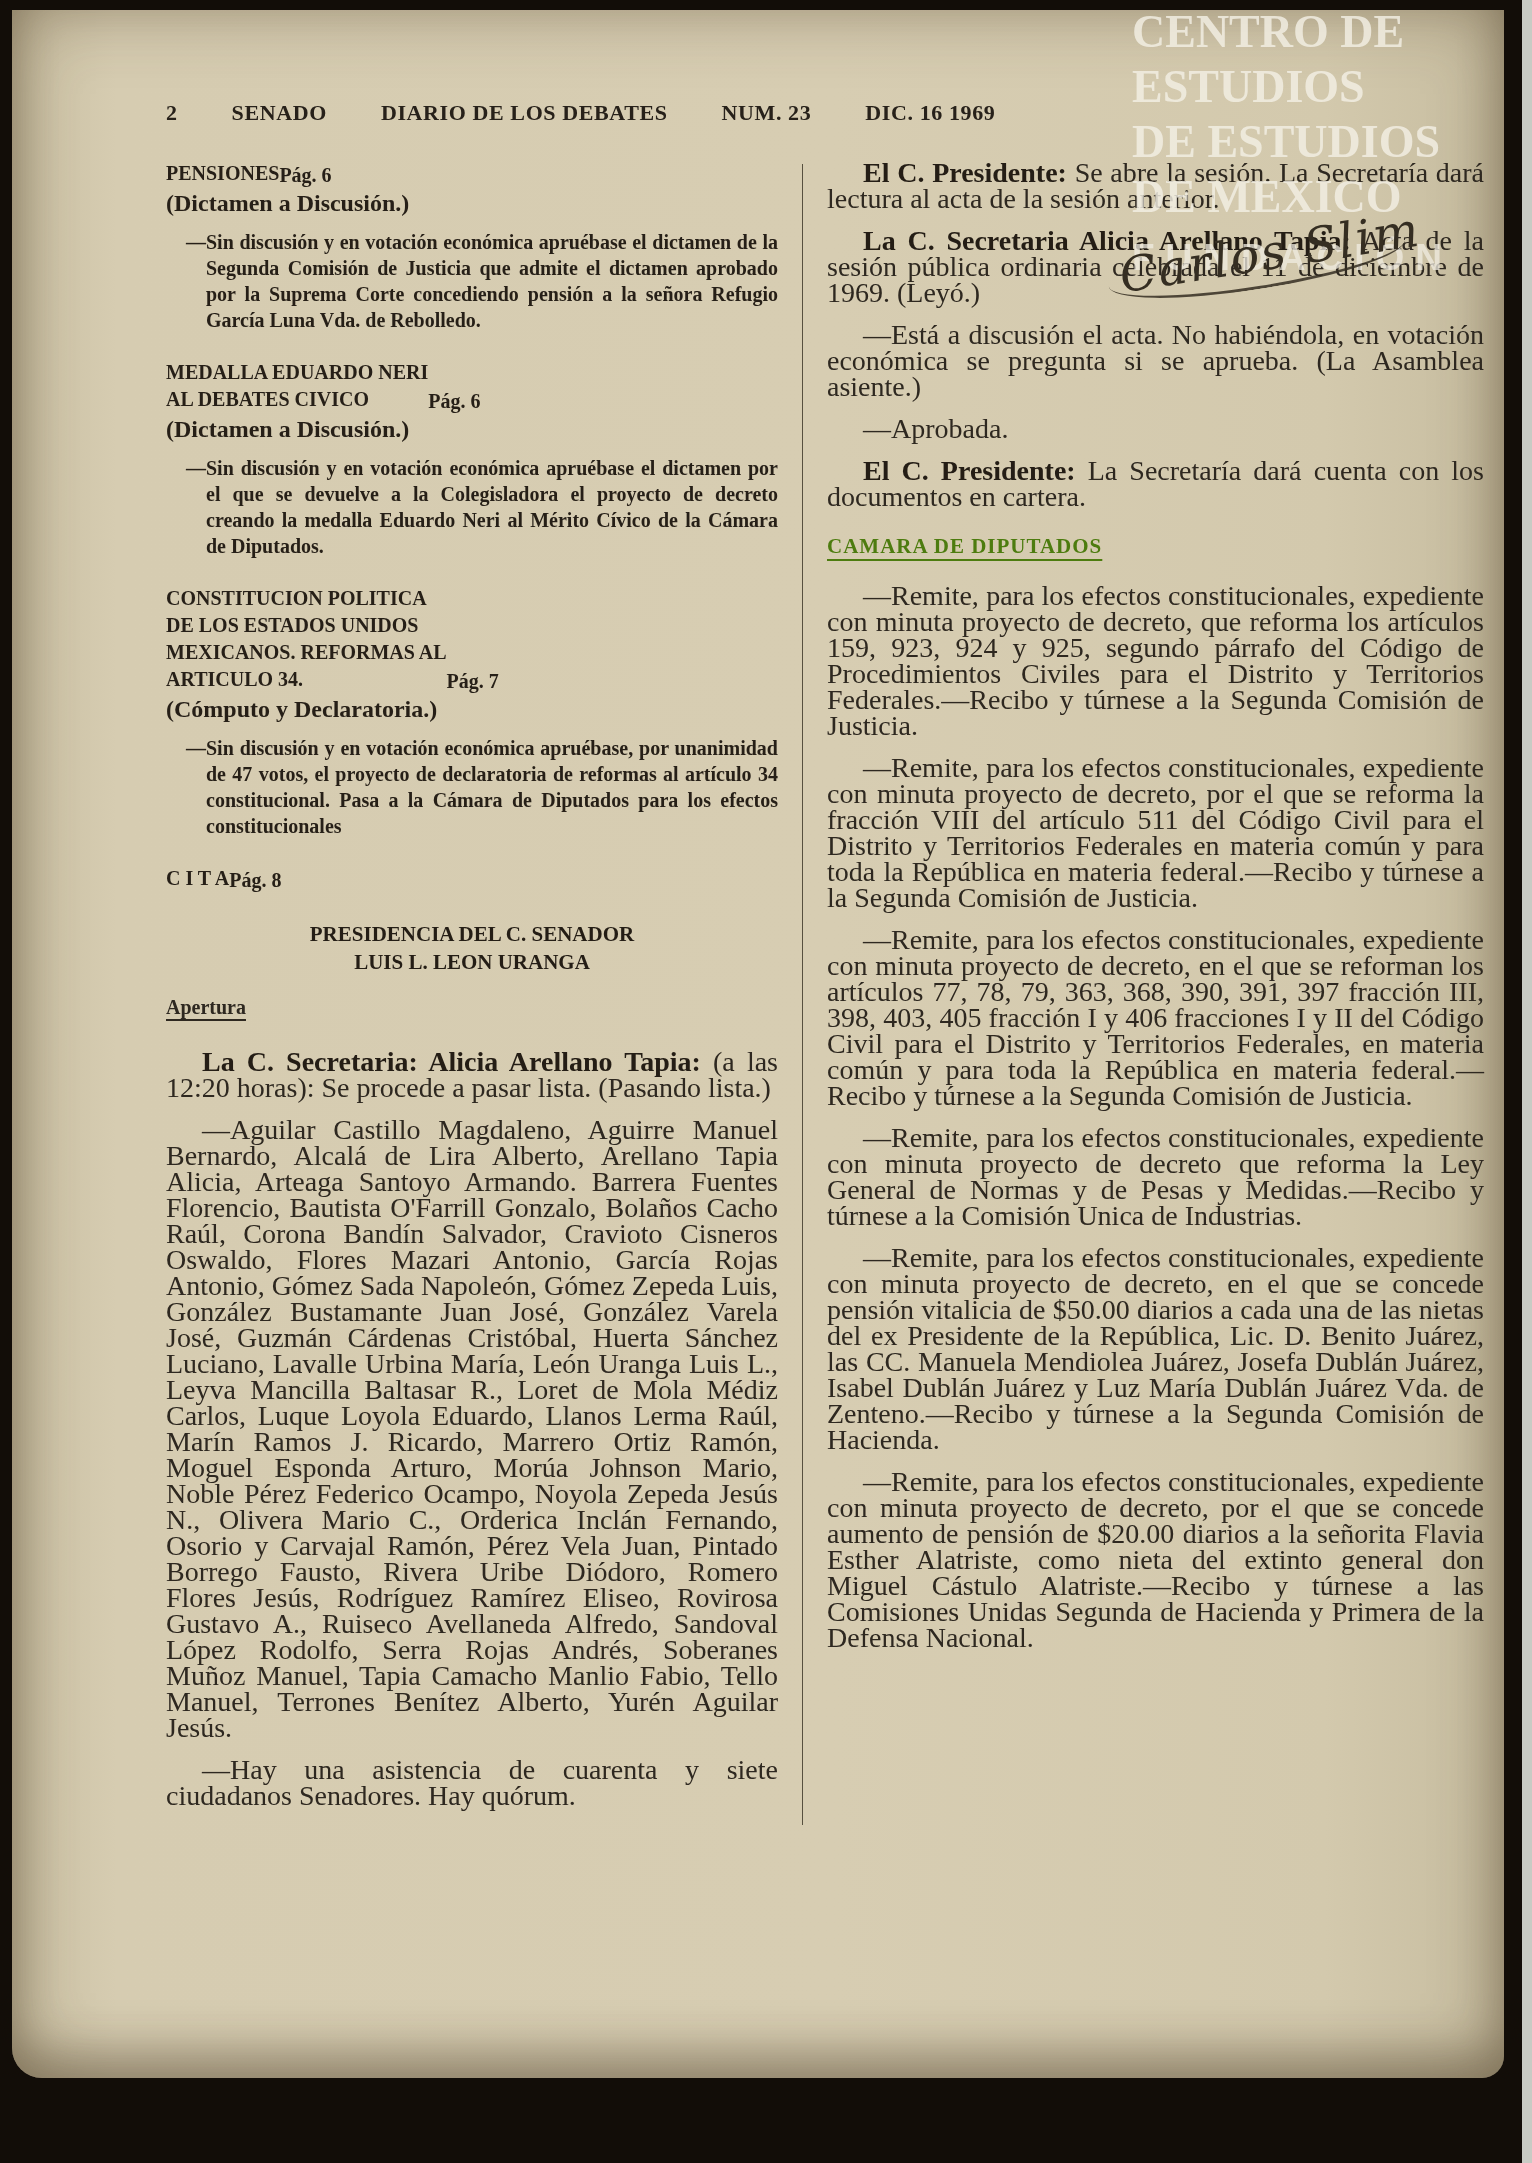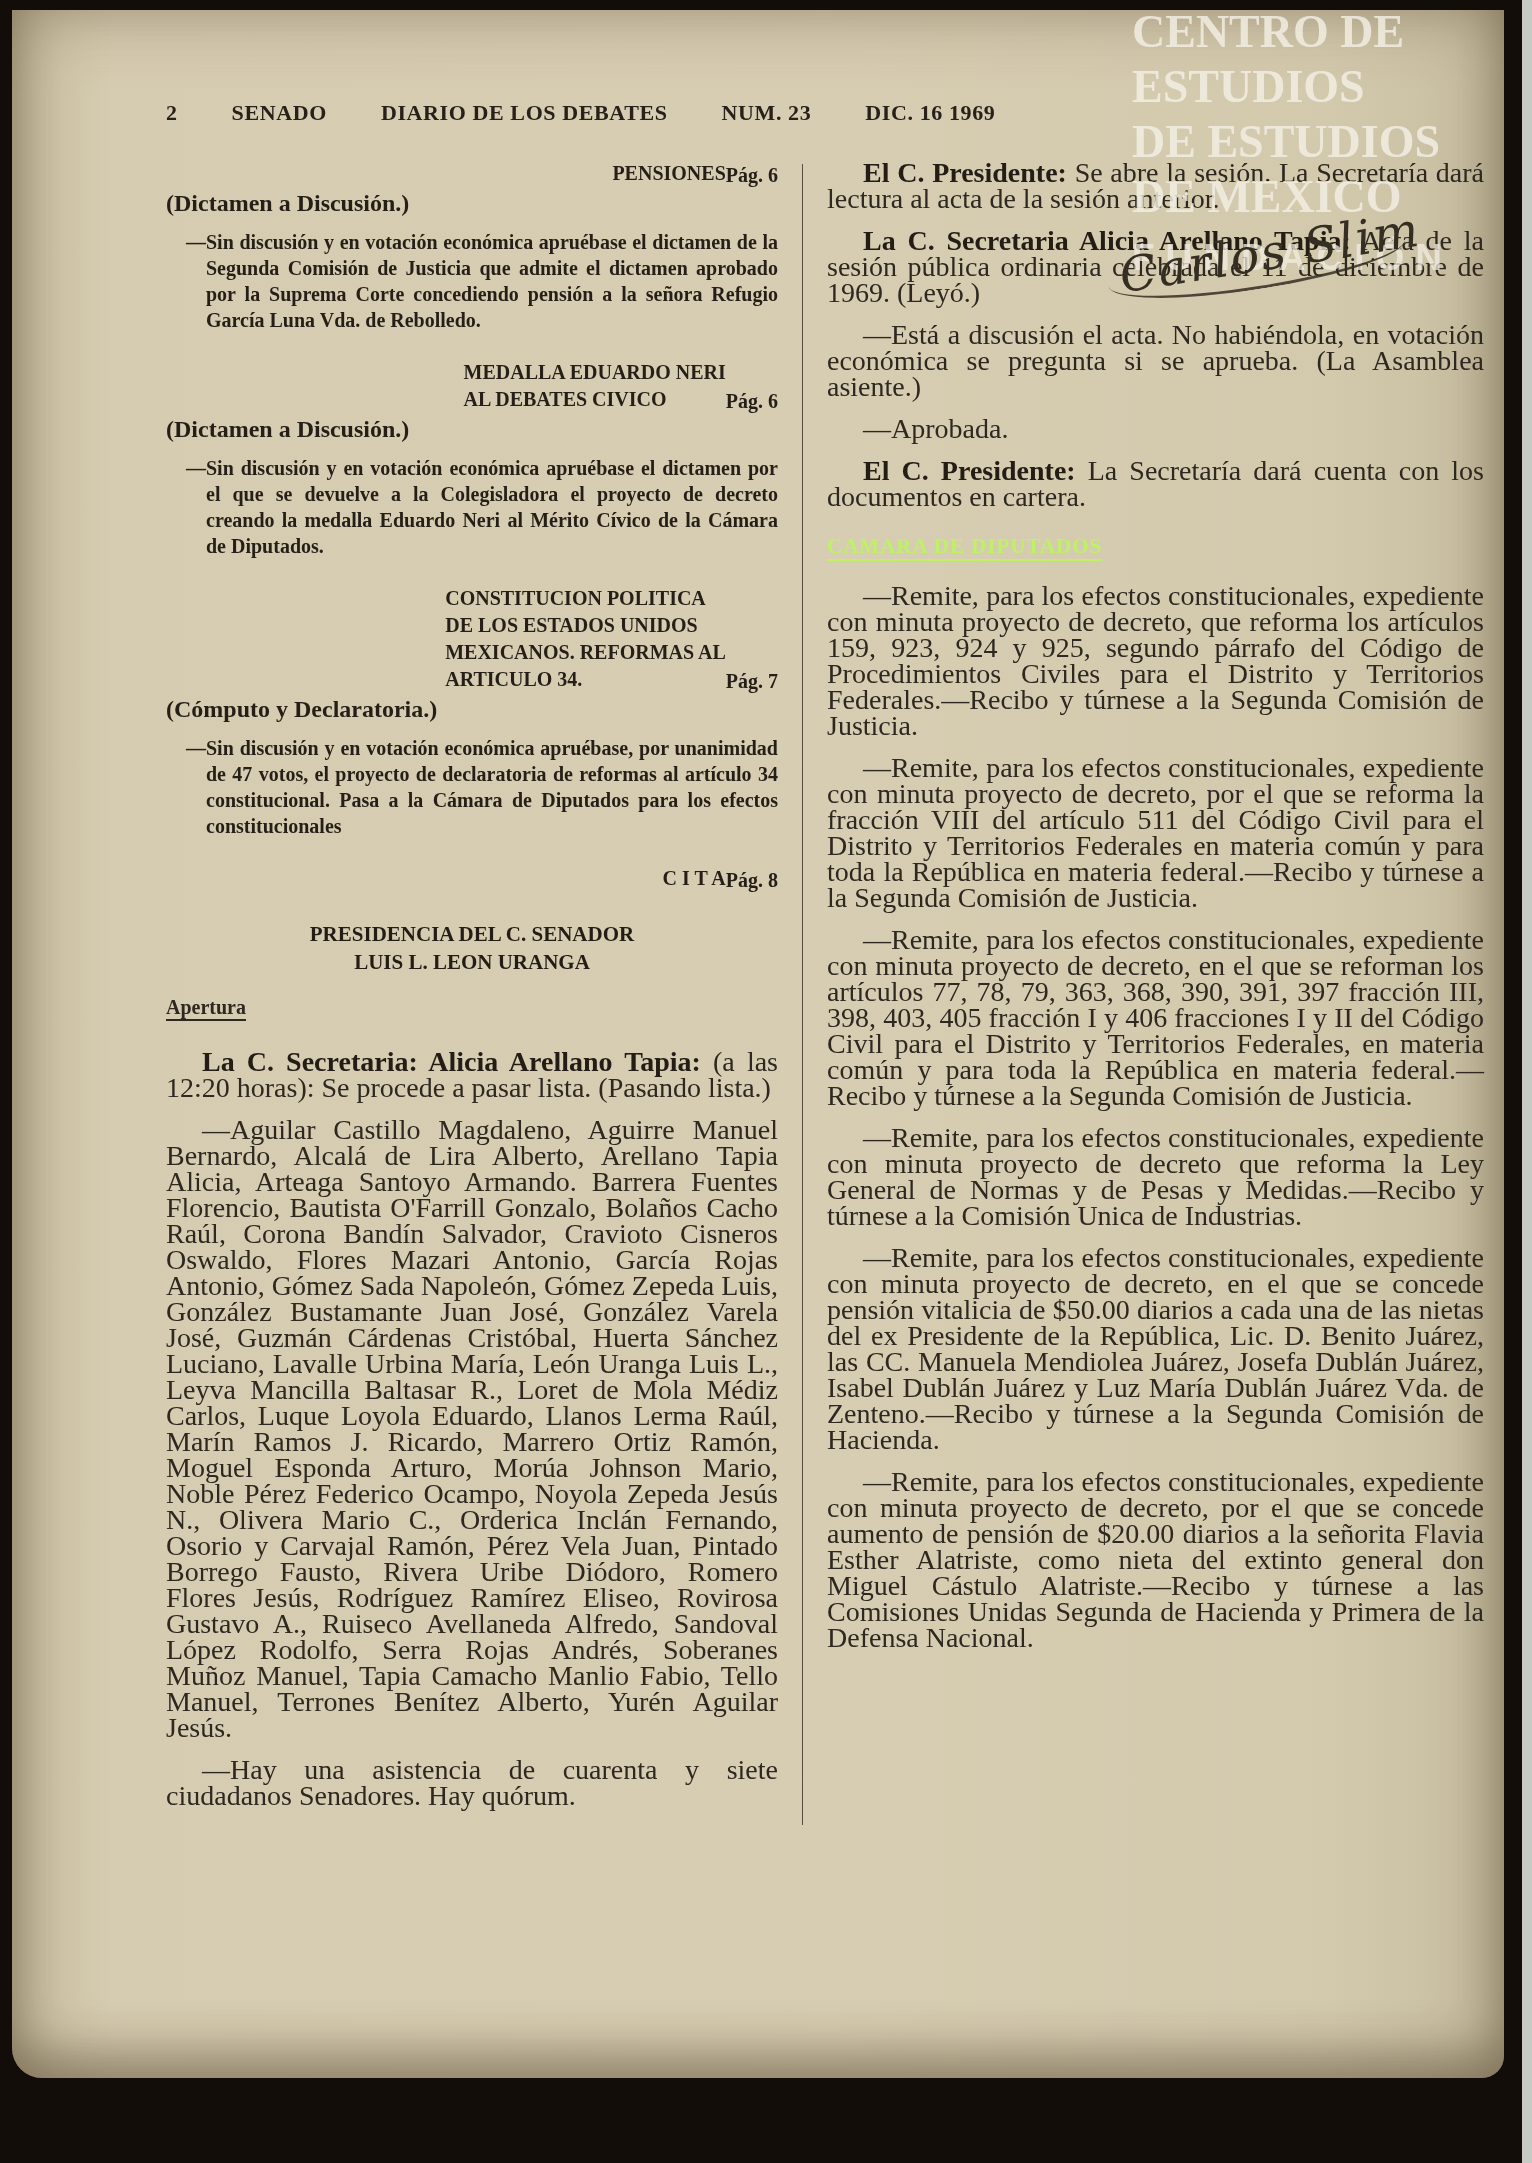--- a/index.html
+++ b/index.html
@@ -17,21 +17,21 @@
   }
   .content{position:absolute;left:166px;right:48px;top:100px;color:#2e2820;}
   .hdr{display:flex;gap:54px;font-weight:bold;font-size:22px;letter-spacing:.6px;color:#27211a;}
   .columns{display:flex;margin-top:34px;}
   .col-left{width:612px;}
   .divider{width:1px;background:#57503f;margin:4px 24px 0 24px;}
   .col-right{flex:1;min-width:0;}
   p{margin:0;}
   .entry{margin:24px 0 4px;font-weight:bold;color:#261f17;}
   .entry:first-child{margin-top:0;}
-  .entry-row{display:flex;justify-content:flex-end;align-items:flex-end;}
+  .entry-row{display:flex;justify-content:flex-start;align-items:flex-end;}
   .entry-title{white-space:pre-line;font-size:20px;line-height:27px;}
   .entry-page{font-size:20px;}
   .entry-sub{font-weight:bold;font-size:24px;margin-top:3px;}
   .summary{
     font-weight:bold;font-size:20px;line-height:26px;text-align:justify;
     margin:12px 0 26px 40px;text-indent:-20px;color:#261f17;
   }
   .center-head{
     text-align:center;font-weight:bold;font-size:21px;line-height:28px;
     white-space:pre-line;margin:28px 0 20px;color:#241d15;
@@ -40,21 +40,21 @@
     font-weight:bold;font-size:20px;margin:18px 0 30px;
     text-decoration:underline;text-underline-offset:5px;
   }
   .para{
     font-size:28px;line-height:26px;text-align:justify;
     text-indent:36px;margin-bottom:16px;
   }
   .lead{color:#241d15;}
   .col-head{
     font-weight:bold;font-size:21px;letter-spacing:1px;margin:24px 0 24px;
-    text-decoration:underline;text-underline-offset:6px;color:#bef264;
+    text-decoration:underline;text-underline-offset:6px;color:#4d7c0f;
   }
   .watermark{
     position:absolute;left:1132px;top:4px;width:420px;
     font-size:46px;line-height:55px;font-weight:bold;
     color:rgba(243,239,228,.82);pointer-events:none;
     font-family:"Liberation Serif",serif;
   }
   .foundation{
     margin-top:6px;font-family:"Liberation Sans",sans-serif;font-weight:bold;
     font-size:37px;letter-spacing:11px;color:rgba(240,236,226,.75);

